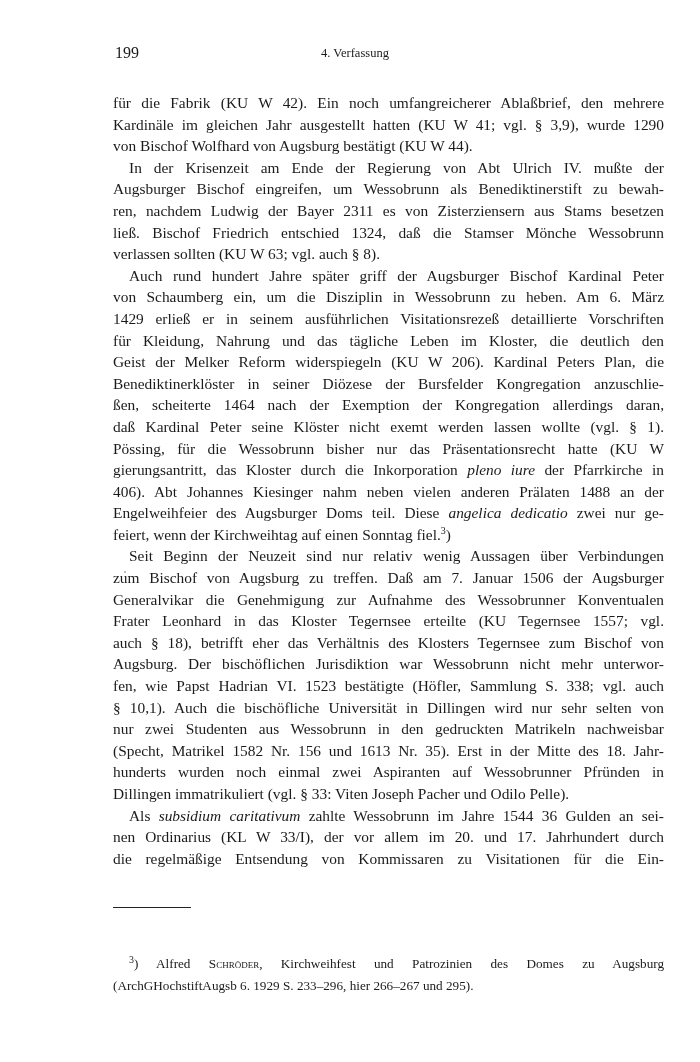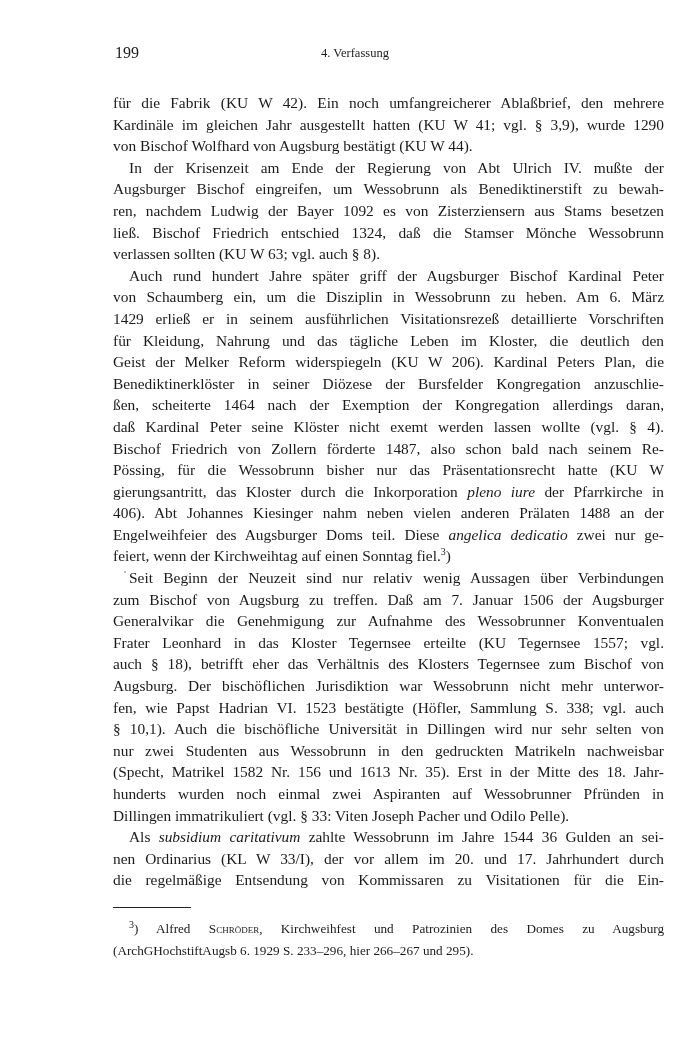--- a/index.html
+++ b/index.html
@@ -7,48 +7,47 @@
          font-family: "Liberation Serif", "DejaVu Serif", serif; color: #1a1a1a; }
   .page-num { position: absolute; left: 115px; top: 44px; font-size: 16px; }
   .running-head { position: absolute; left: 0; width: 690px; top: 46px; text-align: center; font-size: 12.5px; padding-left: 20px; box-sizing: border-box; }
   .body-text { position: absolute; left: 113px; top: 76px; width: 551px; font-size: 15.4px; line-height: 21.6px; margin-top: 16px; }
   .line { display: block; white-space: nowrap; text-align: justify; text-align-last: justify; height: 21.6px; }
   .line.last { text-align-last: left; }
   .line.indent { padding-left: 16px; }
   i { font-style: italic; }
   sup { font-size: 10px; line-height: 0; vertical-align: super; }
   .fn-rule { position: absolute; left: 113px; top: 907px; width: 78px; height: 1px; background: #222; }
-  .footnote { position: absolute; left: 113px; top: 919px; width: 551px; font-size: 13.2px; line-height: 19px; }
+  .footnote { position: absolute; left: 113px; top: 954px; width: 551px; font-size: 13.2px; line-height: 19px; }
   .sc { font-variant: small-caps; }
   .speck { position: absolute; left: 124px; top: 571px; width: 2px; height: 2px; background: #aaa; border-radius: 1px; }
 </style>
 </head>
 <body>
 
 <div class="page-num">199</div>
 <div class="running-head">4. Verfassung</div>
 
 <div class="body-text" id="body-text">
     <span class="line">für die Fabrik (KU W 42). Ein noch umfangreicherer Ablaßbrief, den mehrere</span>
     <span class="line">Kardinäle im gleichen Jahr ausgestellt hatten (KU W 41; vgl. § 3,9), wurde 1290</span>
     <span class="line last">von Bischof Wolfhard von Augsburg bestätigt (KU W 44).</span>
     <span class="line indent">In der Krisenzeit am Ende der Regierung von Abt Ulrich IV. mußte der</span>
     <span class="line">Augsburger Bischof eingreifen, um Wessobrunn als Benediktinerstift zu bewah-</span>
-    <span class="line">ren, nachdem Ludwig der Bayer 1092 es von Zisterziensern aus Stams besetzen</span>
+    <span class="line">ren, nachdem Ludwig der Bayer 2311 es von Zisterziensern aus Stams besetzen</span>
     <span class="line">ließ. Bischof Friedrich entschied 1324, daß die Stamser Mönche Wessobrunn</span>
     <span class="line last">verlassen sollten (KU W 63; vgl. auch § 8).</span>
     <span class="line indent">Auch rund hundert Jahre später griff der Augsburger Bischof Kardinal Peter</span>
     <span class="line">von Schaumberg ein, um die Disziplin in Wessobrunn zu heben. Am 6. März</span>
     <span class="line">1429 erließ er in seinem ausführlichen Visitationsrezeß detaillierte Vorschriften</span>
     <span class="line">für Kleidung, Nahrung und das tägliche Leben im Kloster, die deutlich den</span>
     <span class="line">Geist der Melker Reform widerspiegeln (KU W 206). Kardinal Peters Plan, die</span>
     <span class="line">Benediktinerklöster in seiner Diözese der Bursfelder Kongregation anzuschlie-</span>
     <span class="line">ßen, scheiterte 1464 nach der Exemption der Kongregation allerdings daran,</span>
-    <span class="line">daß Kardinal Peter seine Klöster nicht exemt werden lassen wollte (vgl. § 4).</span>
-    <span class="line">Bischof Friedrich von Zollern förderte 1487, also schon bald nach seinem Re-</span>
+    <span class="line">daß Kardinal Peter seine Klöster nicht exemt werden lassen wollte (vgl. § 1).</span>
     <span class="line">Pössing, für die Wessobrunn bisher nur das Präsentationsrecht hatte (KU W</span>
     <span class="line"><span>gierungsantritt, das Kloster durch die Inkorporation </span><i>pleno iure</i><span> der Pfarrkirche in</span></span>
     <span class="line">406). Abt Johannes Kiesinger nahm neben vielen anderen Prälaten 1488 an der</span>
     <span class="line"><span>Engelweihfeier des Augsburger Doms teil. Diese </span><i>angelica dedicatio</i><span> zwei nur ge-</span></span>
     <span class="line last"><span>feiert, wenn der Kirchweihtag auf einen Sonntag fiel.</span><sup>3</sup><span>)</span></span>
     <span class="line indent">Seit Beginn der Neuzeit sind nur relativ wenig Aussagen über Verbindungen</span>
     <span class="line">zum Bischof von Augsburg zu treffen. Daß am 7. Januar 1506 der Augsburger</span>
     <span class="line">Generalvikar die Genehmigung zur Aufnahme des Wessobrunner Konventualen</span>
     <span class="line">Frater Leonhard in das Kloster Tegernsee erteilte (KU Tegernsee 1557; vgl.</span>
     <span class="line">auch § 18), betrifft eher das Verhältnis des Klosters Tegernsee zum Bischof von</span>

